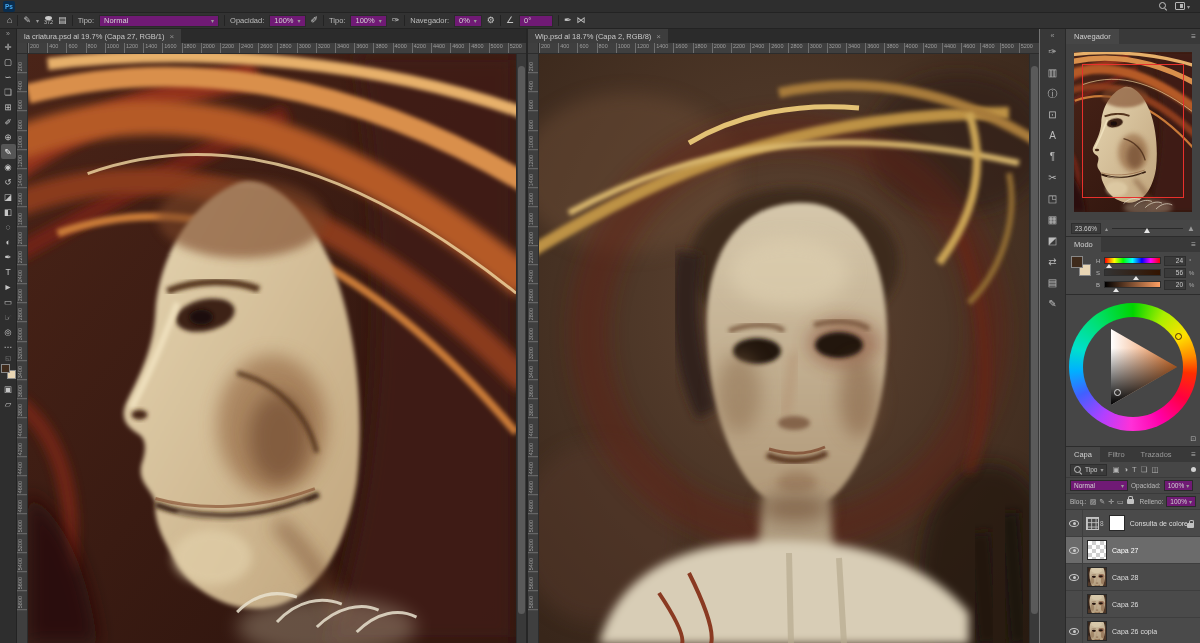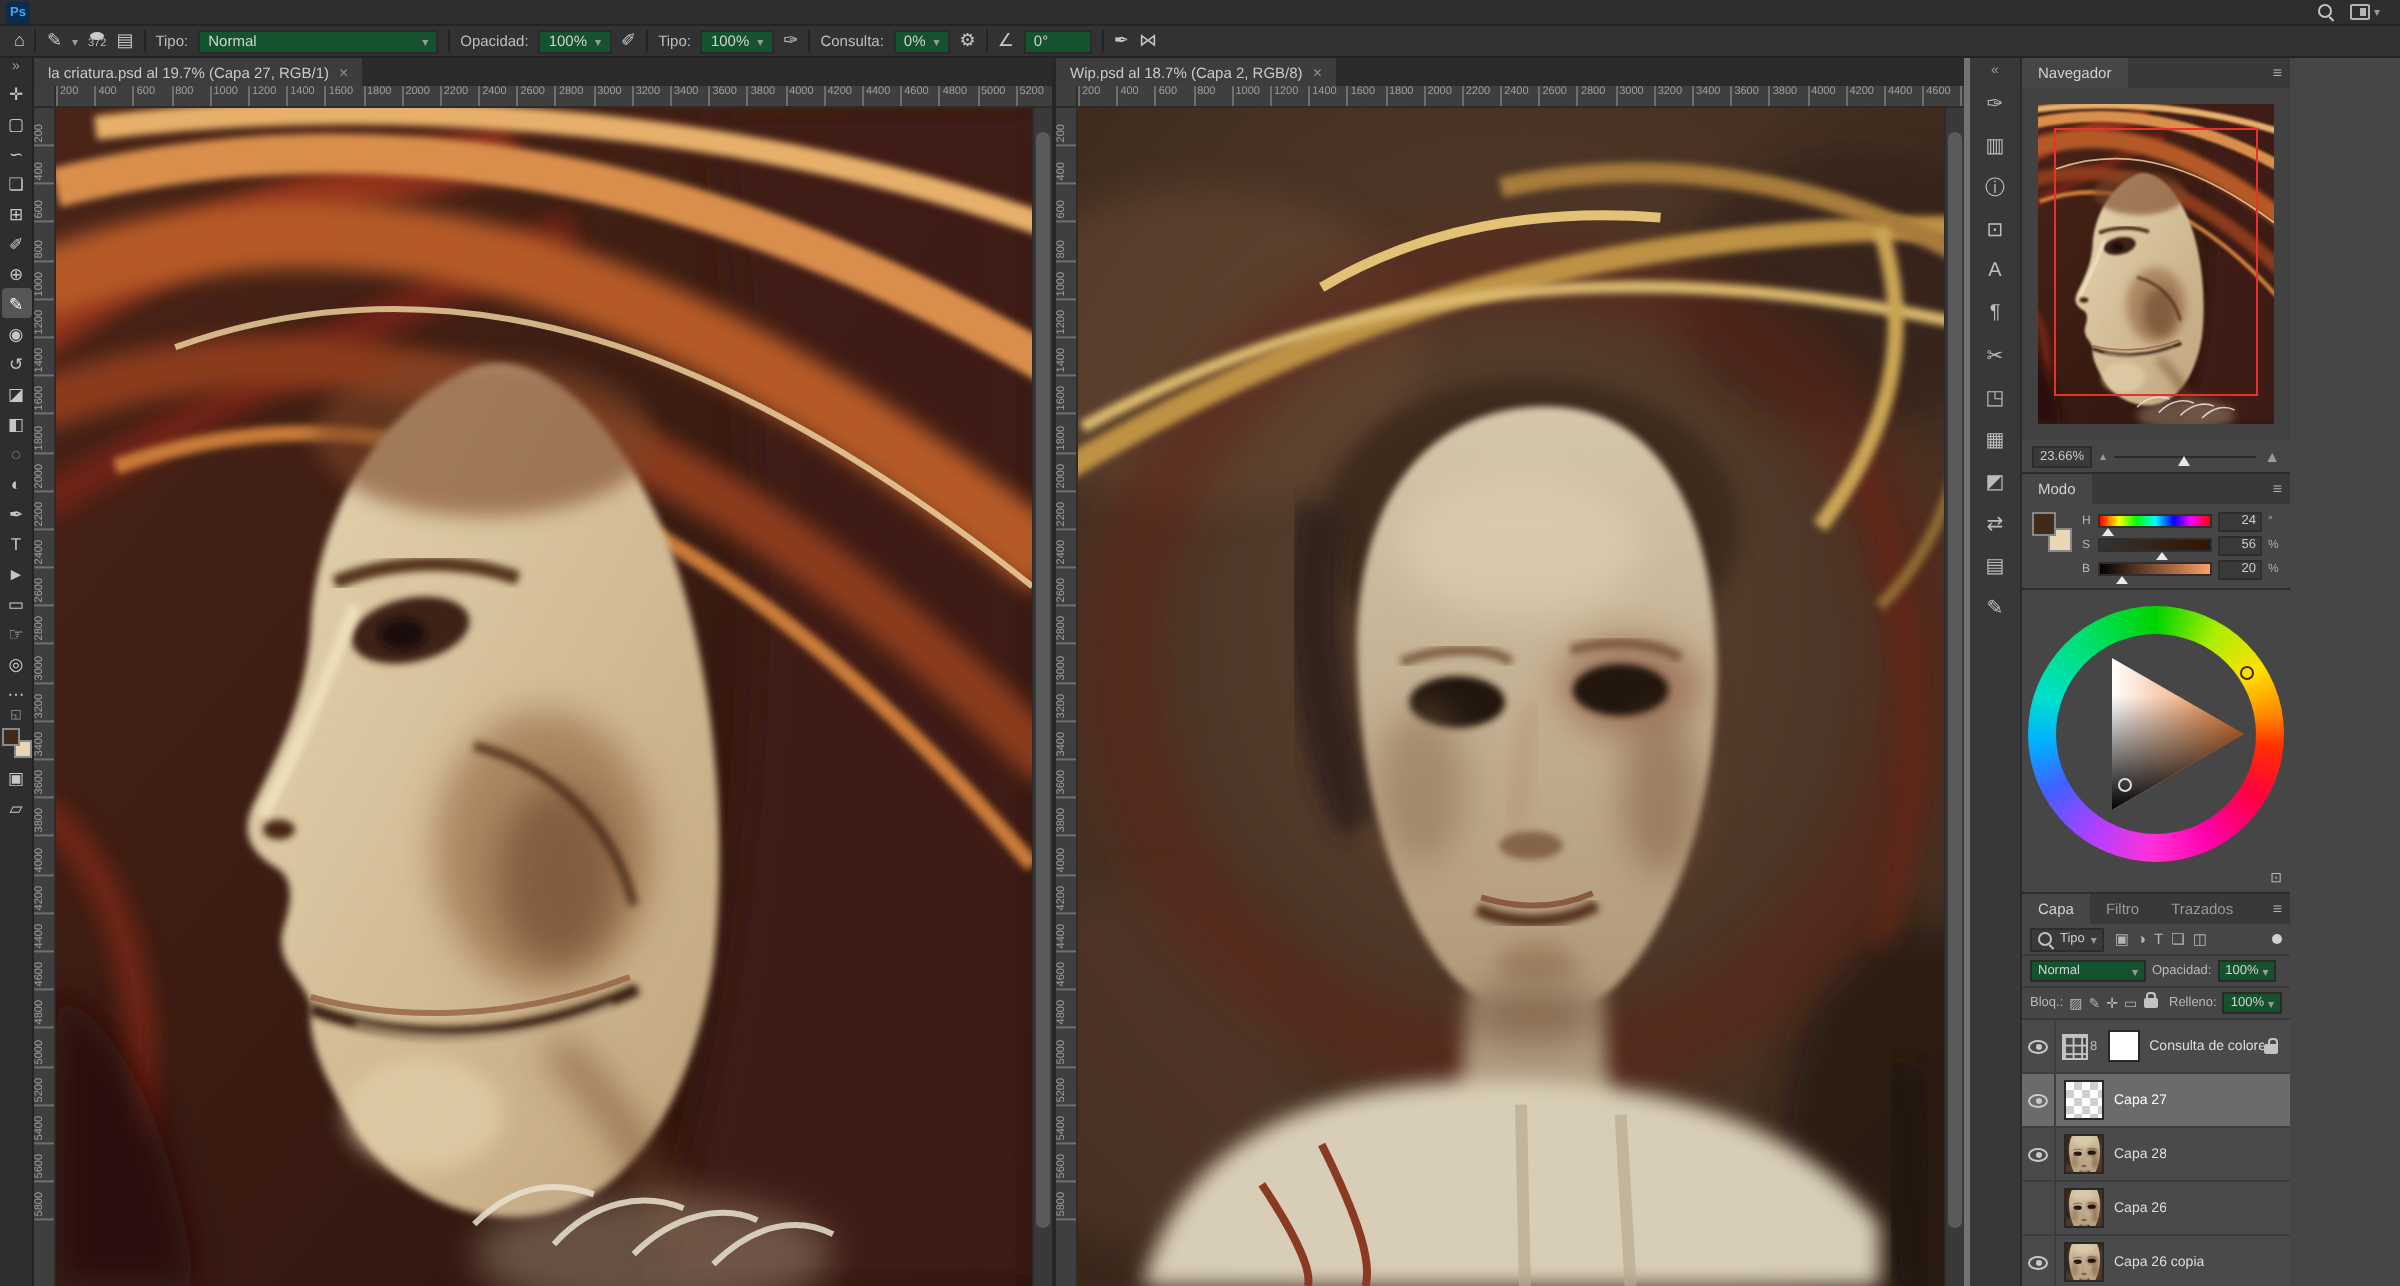--- a/index.html
+++ b/index.html
@@ -12,37 +12,37 @@
   .menubar-right{margin-left:auto;display:flex;align-items:center;gap:8px;padding-right:10px}
   .wsp-icon{width:10px;height:8px;border:1px solid #b5b5b5;border-radius:1px;position:relative}
   .wsp-icon::after{content:"";position:absolute;right:1px;top:1px;bottom:1px;width:3px;background:#b5b5b5}
   .chev{font-size:6px;color:#9a9a9a}
   
   .optionsbar{height:16px;background:#323232;border-bottom:1px solid #232323;display:flex;align-items:center;gap:5px;padding:0 7px;font-size:7.5px;color:#bdbdbd}
   .opt-sep{width:1px;height:11px;background:#232323}
   .opt-icon{font-size:9px;color:#c6c6c6;line-height:1}
   .brush-preset{display:flex;flex-direction:column;align-items:center;font-size:5.5px;color:#bdbdbd;line-height:1}
   .brush-dot{width:7px;height:4px;background:#c9c9c9;border-radius:50%}
-  .opt-box{background:#14532d;border:1px solid #2a2a2a;height:12px;display:flex;align-items:center;gap:4px;padding:0 4px;color:#d2d2d2}
+  .opt-box{background:#701a75;border:1px solid #2a2a2a;height:12px;display:flex;align-items:center;gap:4px;padding:0 4px;color:#d2d2d2}
   .opt-label{white-space:nowrap}
   
   .main{display:flex;height:614px}
   
   .toolbar{width:17px;background:#2e2e2e;border-right:1px solid #232323;display:flex;flex-direction:column;align-items:center;flex:none}
   .tb-collapse{font-size:7px;color:#9a9a9a;height:10px;line-height:10px}
   .tool{width:15px;height:15px;display:flex;align-items:center;justify-content:center;font-size:8.5px;color:#c6c6c6;flex:none}
   .tool.sel{background:#565656;border-radius:2px;color:#fff}
   .fgbg{position:relative;width:15px;height:15px;margin-top:2px;flex:none}
   .fgbg .fg{position:absolute;left:0;top:0;width:9px;height:9px;border:1px solid #8a8a8a;z-index:2}
   .fgbg .bg{position:absolute;right:0;bottom:0;width:9px;height:9px;border:1px solid #8a8a8a}
   .mini-swap{font-size:6px;color:#9a9a9a;height:8px;line-height:8px}
   
   .doc-pane{display:flex;flex-direction:column;flex:none;background:#3a3a3a}
   .pane1{width:511px;border-right:2px solid #262626}
-  .pane2{width:457px;border-right:3px solid #737373}
+  .pane2{width:512px;border-right:1px solid #737373}
   .tabbar{height:14px;background:#2b2b2b;display:flex;align-items:stretch;flex:none}
   .doc-tab{background:#3d3d3d;display:flex;align-items:center;gap:5px;padding:0 7px;font-size:7.5px;color:#c9c9c9;white-space:nowrap}
   .doc-tab .close{color:#8f8f8f;font-size:8px}
   .hruler-row{display:flex;height:11px;background:#3f3f3f;border-bottom:1px solid #2c2c2c;flex:none}
   .ruler-corner{width:11px;background:#3f3f3f;border-right:1px solid #2c2c2c;flex:none}
   .hruler{flex:1;display:flex;overflow:hidden}
   .htick{width:19.2px;flex:none;border-left:1px solid #6f6f6f;font-size:5.5px;color:#9d9d9d;padding-left:1px;overflow:hidden}
   .canvas-row{flex:1;display:flex;min-height:0}
   .vruler{width:11px;background:#3f3f3f;border-right:1px solid #2c2c2c;display:flex;flex-direction:column;overflow:hidden;flex:none}
   .vtick{height:19.2px;flex:none;border-top:1px solid #6f6f6f;font-size:5.5px;color:#9d9d9d;writing-mode:vertical-rl;transform:rotate(180deg);padding-top:1px;overflow:hidden}
@@ -270,21 +270,21 @@
   </span>
   <span class="opt-icon">✐</span>
   <span class="opt-sep"></span>
   <span class="opt-label">Tipo:</span>
   <span class="opt-box">
     <span>100%</span>
       <span class="chev">▾</span>
   </span>
   <span class="opt-icon">✑</span>
   <span class="opt-sep"></span>
-  <span class="opt-label">Consulta:</span>
+  <span class="opt-label">Navegador:</span>
   <span class="opt-box">
     <span>0%</span>
       <span class="chev">▾</span>
   </span>
   <span class="opt-icon">⚙</span>
   <span class="opt-sep"></span>
   <span class="opt-icon">∠</span>
   <span class="opt-box" style="width:34px">
     <span>0°</span>
   </span>

